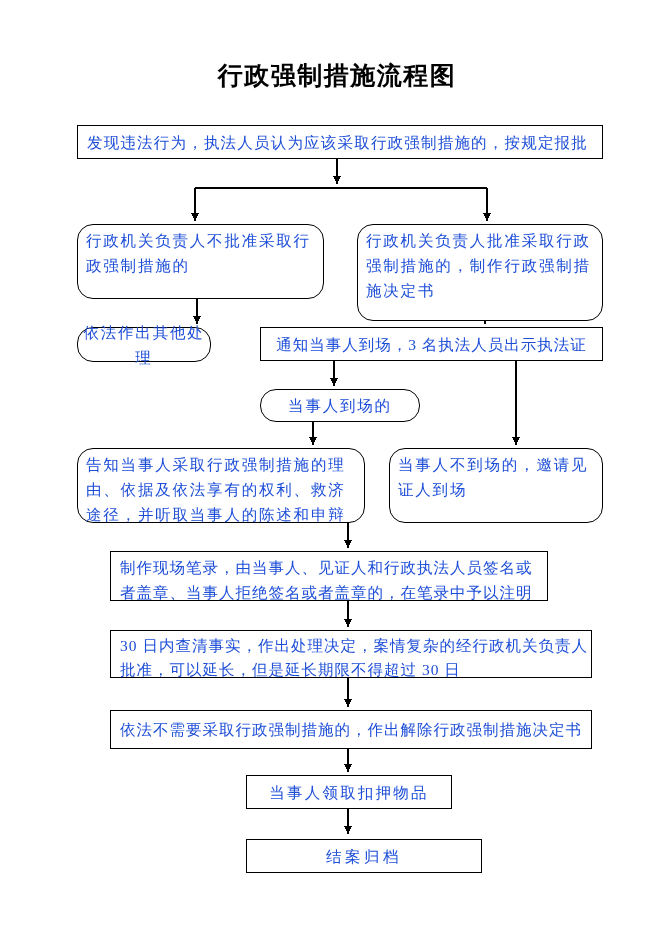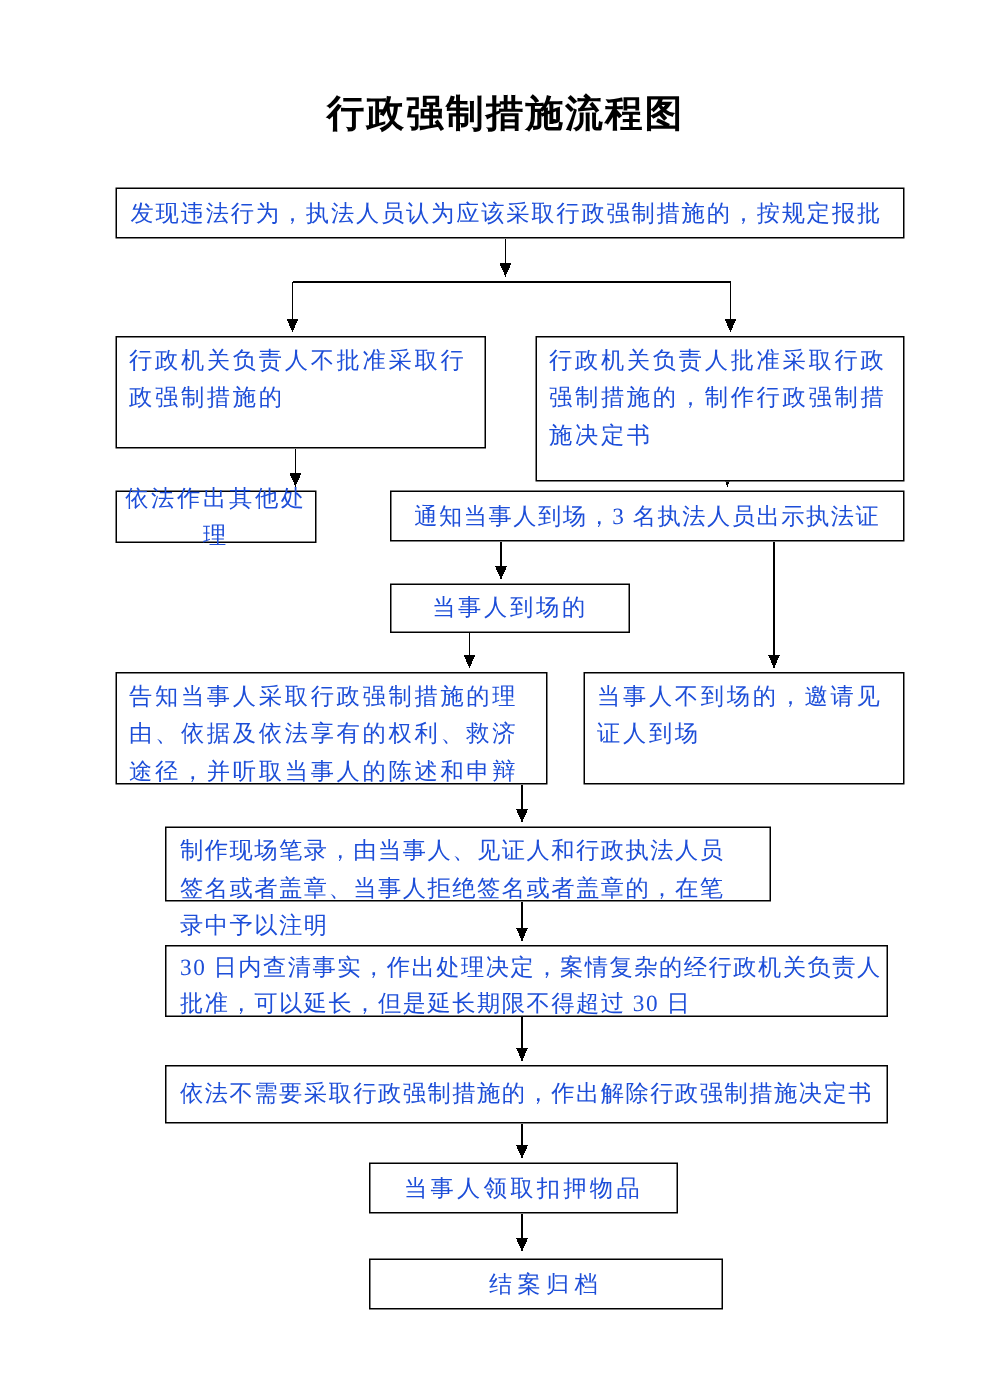--- a/index.html
+++ b/index.html
@@ -33,21 +33,21 @@
     background:#fff;
     font-size:15.5px;
     line-height:25px;
     letter-spacing:1.5px;
     color:#1d4ed8;
   }
   .tl{ padding:3px 4px 0 8px; }          
   .vc{ display:flex;align-items:center; }
   .lft{ padding-left:9px; }
   .ctr{ justify-content:center;text-align:center; }
-  .sp-narrow{ letter-spacing:1.8px; }    
+  .sp-narrow{ letter-spacing:1.8px;border-radius:16px; }    
   .sp-wide{ letter-spacing:1px; }        
   .sp-a{ letter-spacing:1.2px; }
   .sp-l{ letter-spacing:2.2px; }
   .sp-m{ letter-spacing:3.5px; }
   .lh24{ line-height:24px; }
 </style>
 </head>
 <body>
 
 <div class="page">
@@ -105,21 +105,21 @@
   </div>
 
   <div class="node tl sp-narrow" style="left:77px;top:448px;width:288px;height:75px;">
     <span>告知当事人采取行政强制措施的理由、依据及依法享有的权利、救济途径，并听取当事人的陈述和申辩</span>
   </div>
 
   <div class="node tl sp-narrow" style="left:389px;top:448px;width:214px;height:75px;">
     <span>当事人不到场的，邀请见证人到场</span>
   </div>
 
-  <div class="node tl sp-wide" style="left:110px;top:551px;width:404px;height:50px;padding-left:9px;padding-right:14px;">
+  <div class="node tl sp-wide" style="left:110px;top:551px;width:438px;height:50px;padding-left:9px;padding-right:14px;">
     <span>制作现场笔录，由当事人、见证人和行政执法人员签名或者盖章、当事人拒绝签名或者盖章的，在笔录中予以注明</span>
   </div>
 
   <div class="node tl sp-wide lh24" style="left:110px;top:630px;width:482px;height:48px;padding-left:9px;padding-right:2px;">
     <span>30 日内查清事实，作出处理决定，案情复杂的经行政机关负责人批准，可以延长，但是延长期限不得超过 30 日</span>
   </div>
 
   <div class="node vc lft sp-wide" style="left:110px;top:710px;width:482px;height:39px;padding-right:0;">
     <span>依法不需要采取行政强制措施的，作出解除行政强制措施决定书</span>
   </div>

